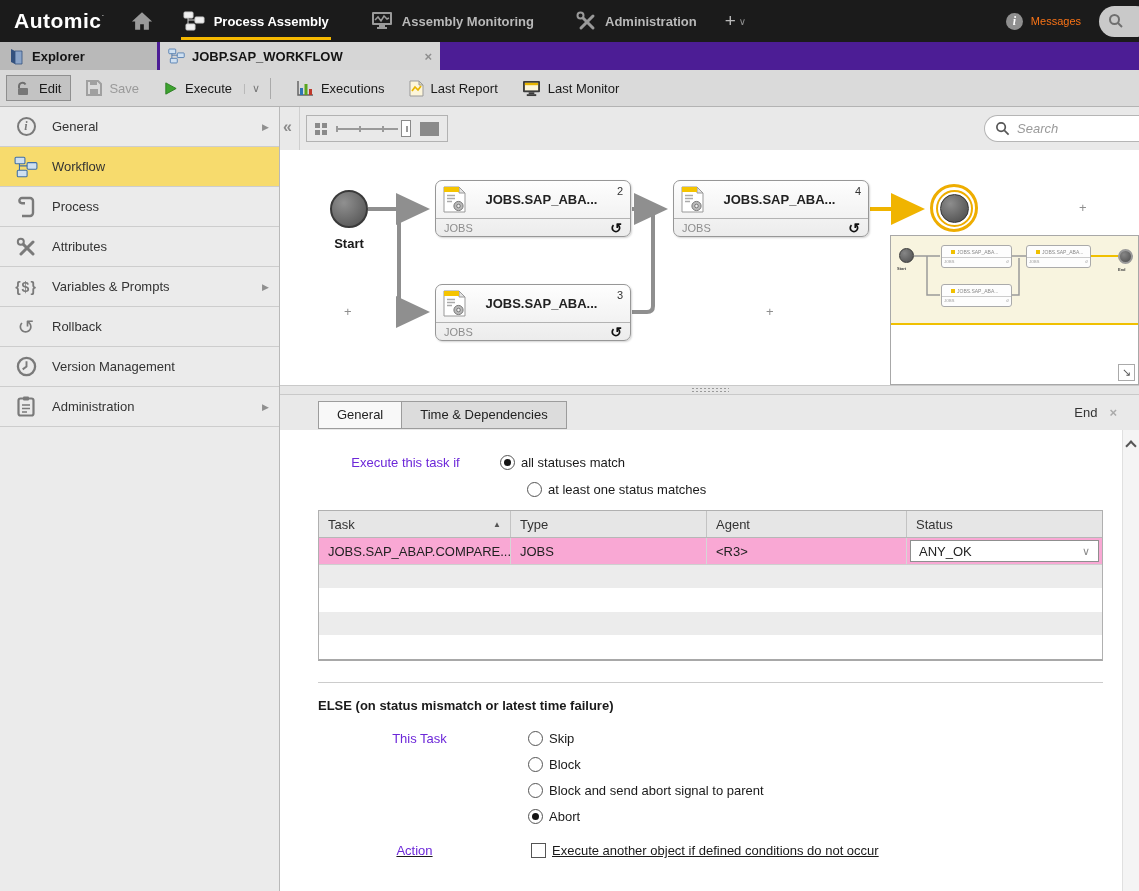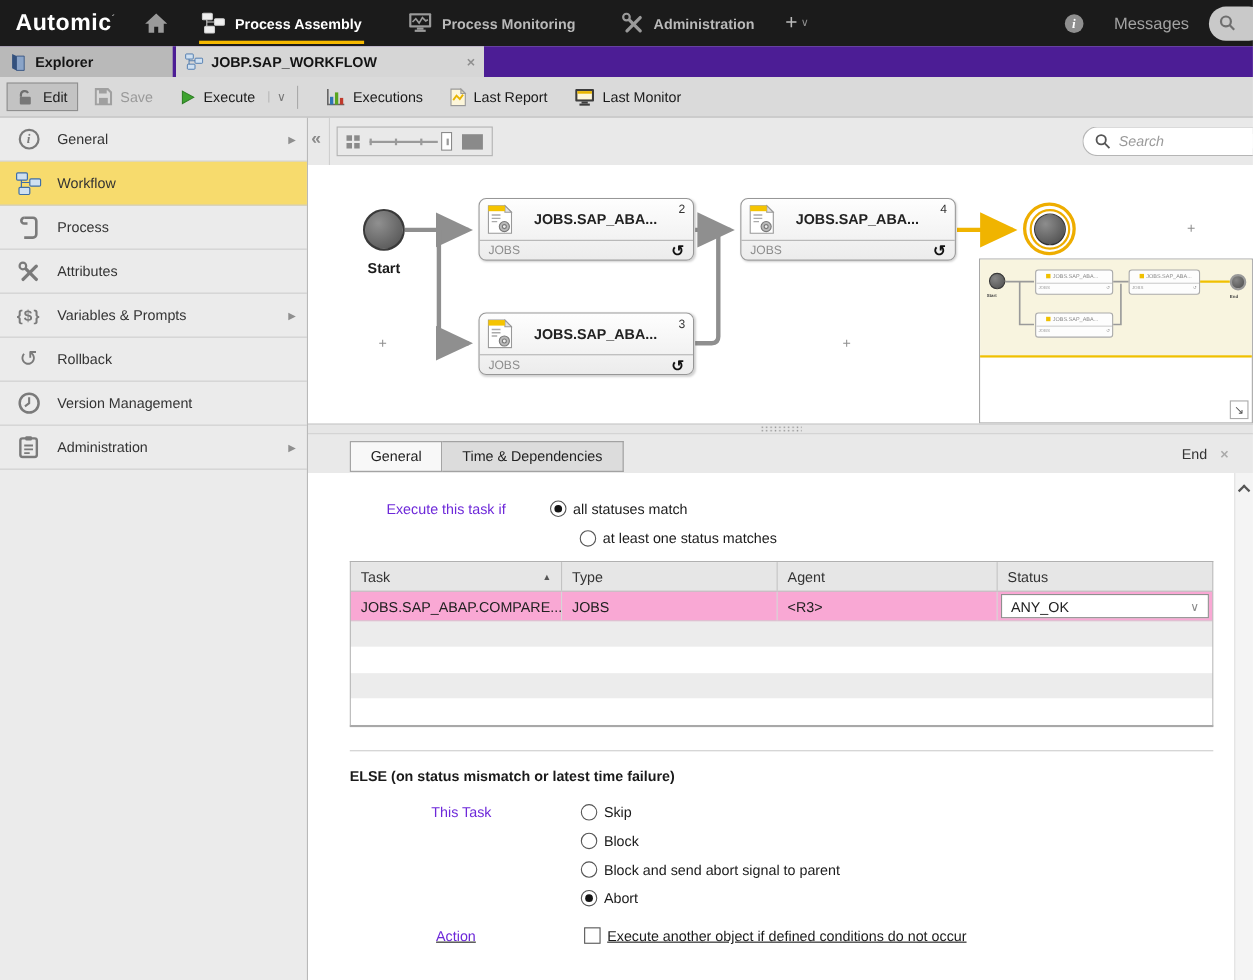--- a/index.html
+++ b/index.html
@@ -12,21 +12,21 @@
   .brand sup { font-size:8px; color:#bbb; }
   .home-btn { margin-left:26px; display:flex; align-items:center; }
   .nav-item { display:flex; align-items:center; gap:9px; height:42px; padding:0 12px; margin-left:18px; position:relative; cursor:default; }
   .nav-item .nav-label { font-weight:bold; font-size:13px; color:#b9b9b9; }
   .nav-item.active .nav-label { color:#fff; }
   .nav-item.active::after { content:""; position:absolute; left:10px; right:10px; bottom:2px; height:3px; background:#f5b800; }
   .plus-item { color:#b9b9b9; font-size:19px; margin-left:16px; display:flex; align-items:center; gap:3px; }
   .plus-item .chev { font-size:10px; color:#8f8f8f; }
   .topbar-right { margin-left:auto; display:flex; align-items:center; gap:8px; }
   .info-badge { width:17px; height:17px; border-radius:50%; background:#8f8f8f; color:#fff; font-family:"Liberation Serif",serif; font-style:italic; font-weight:bold; font-size:12px; display:flex; align-items:center; justify-content:center; }
-  .messages-label { color:#a3a3a3; font-size:15px;margin-left:20px; }
+  .messages-label { color:#f97316; font-size:11px; }
   .search-pill { width:52px; height:31px; margin-left:10px; margin-right:-12px; background:#c9c9c9; border-radius:16px; display:flex; align-items:center; padding-left:9px; }
 
   
   .tabrow { position:absolute; top:42px; left:0; right:0; height:28px; background:#4c1d95; display:flex; }
   .explorer-tab { width:157px; background:#b9b9b9; display:flex; align-items:center; gap:8px; padding-left:9px; }
   .explorer-tab span { font-weight:bold; color:#141414; }
   .doc-tab { width:280px; margin-left:3px; background:#d6d6d6; display:flex; align-items:center; gap:7px; padding:0 8px; }
   .doc-tab .doc-label { font-weight:bold; color:#141414; flex:1; }
   .doc-tab .close-x { color:#8f8f8f; font-weight:bold; font-size:13px; }
 
@@ -166,21 +166,21 @@
       <span class="nav-label">Process Assembly</span>
     </div>
     <div class="nav-item">
       <svg width="22" height="20" viewBox="0 0 22 20">
         <rect x="1" y="1" width="20" height="13" rx="1" fill="#9a9a9a"></rect>
         <rect x="3" y="3" width="16" height="9" fill="#1b1b1b"></rect>
         <polyline points="4,9 7,6 10,10 13,5 16,8 18,7" stroke="#9a9a9a" fill="none" stroke-width="1.5"></polyline>
         <rect x="8" y="14" width="6" height="2" fill="#9a9a9a"></rect>
         <rect x="6" y="16" width="10" height="2" fill="#9a9a9a"></rect>
       </svg>
-      <span class="nav-label">Process Monitoring</span>
+      <span class="nav-label">Assembly Monitoring</span>
     </div>
     <div class="nav-item">
       <svg width="20" height="20" viewBox="0 0 20 20">
         <g stroke="#9a9a9a" stroke-width="3" stroke-linecap="round">
           <path d="M5 5 L17 17"></path>
             <path d="M17 5 L5 17"></path>
         </g>
         <circle cx="4.5" cy="4.5" r="3" fill="#1b1b1b" stroke="#9a9a9a" stroke-width="2"></circle>
       </svg>
       <span class="nav-label">Administration</span>

